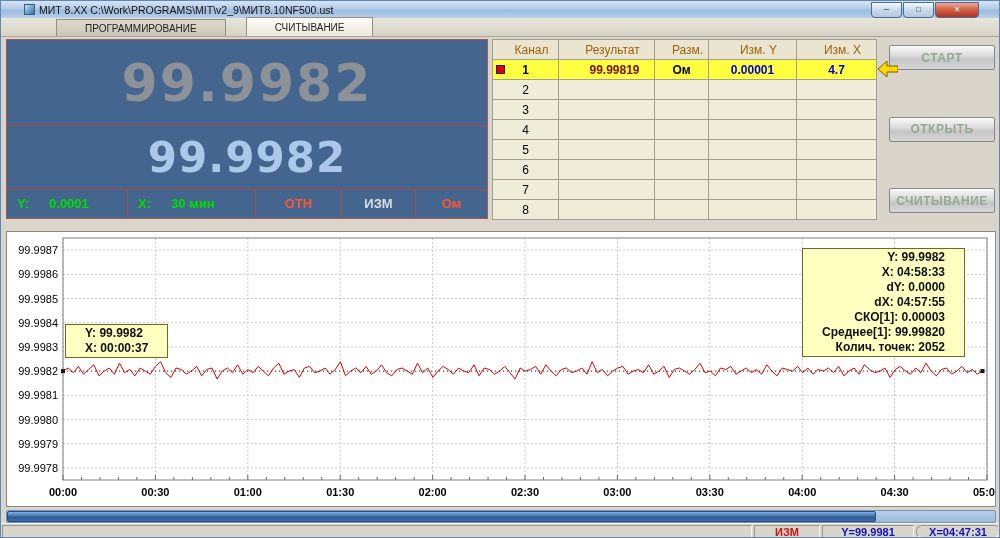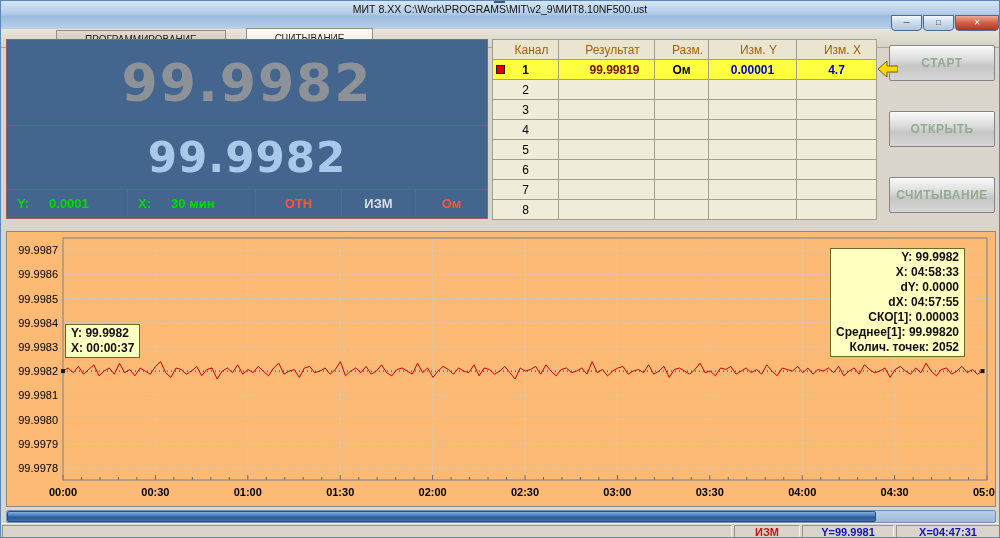--- a/index.html
+++ b/index.html
@@ -1,21 +1,21 @@
 <!DOCTYPE html>
 <html><head>
 <meta charset="utf-8">
 <style>
   html,body{margin:0;padding:0;background:#6b6b6b;}
   .window{position:relative;width:1000px;height:538px;box-sizing:border-box;border:1px solid #5f87b5;
     background:#d9d5ca;font-family:"Liberation Sans",sans-serif;overflow:hidden;}
 
   
-  .titlebar{height:28px;display:flex;align-items:center;padding:0 0;
-    background:linear-gradient(#d6e5f5,#b2cce8 45%,#9cbbdd 55%,#b8d0ea);flex-direction:column;}
+  .titlebar{height:17px;display:flex;align-items:center;padding:0 20px;
+    background:linear-gradient(#d6e5f5,#b2cce8 45%,#9cbbdd 55%,#b8d0ea);}
   .app-icon{width:11px;height:11px;margin:0 4px 0 3px;background:linear-gradient(135deg,#bfe3ff,#2f6ea5);
     border:1px solid #3d5a7a;box-sizing:border-box;}
   .title-text{font-size:10.5px;color:#111;white-space:nowrap;}
   .win-controls{margin-left:auto;display:flex;}
   .win-btn{width:29px;height:14px;margin-left:1px;border:1px solid #4a6b92;border-radius:0 0 4px 4px;
     display:flex;align-items:center;justify-content:center;font-size:8px;line-height:1;color:#123;
     background:linear-gradient(#f4f8fc,#cddcec 45%,#b3c8de);}
   .win-btn.close{width:42px;color:#fff;background:linear-gradient(#f0a898,#d4644a 45%,#b03420);}
 
   
@@ -53,50 +53,50 @@
   .channels-table td{background:#efecd9;}
   .channels-table tr.selected td{background:#ffff42;font-weight:bold;}
   td.result{color:#7a1010;padding-left:16px;}
   td.izm{color:#0000cc;}
   td.chan{position:relative;}
   .chan-swatch{position:absolute;left:3px;top:5px;width:9px;height:9px;border:1px solid #222;box-sizing:border-box;}
 
   
   .btn-col{position:absolute;left:888px;top:38px;width:106px;height:180px;display:flex;flex-direction:column;
     justify-content:space-between;padding:6px 0;box-sizing:border-box;}
-  .action-btn{height:36px;border:1px solid #858585;border-radius:2px;cursor:default;
+  .action-btn{height:25px;border:1px solid #858585;border-radius:2px;cursor:default;
     background:linear-gradient(#fafafa,#dcdcdc 40%,#c6c6c6 60%,#d6d6d6);box-shadow:inset 0 1px 0 #fff;
     font-family:"Liberation Sans",sans-serif;font-size:12px;font-weight:bold;letter-spacing:.5px;color:#92ab92;}
 
   .row-arrow{position:absolute;left:877px;top:60px;width:20px;height:16px;}
 
   
   .chart-panel{position:absolute;left:5px;top:230px;width:990px;height:276px;box-sizing:border-box;
-    background:#fdba74;border:1px solid #8a8a8a;}
+    background:#ffffff;border:1px solid #8a8a8a;}
   #chart-svg{display:block;font-family:"Liberation Sans",sans-serif;}
-  .tooltip{position:absolute;background:#ffffc2;border:1px solid #6b6b20;padding:1px 5px;font-size:12px;
+  .tooltip{position:absolute;background:#ffffc2;border:1px solid #6b6b20;padding:1px 19px;font-size:12px;
     font-weight:bold;line-height:15px;color:#101010;white-space:nowrap;}
   .tt-start{left:58px;top:92px;text-align:left;}
   .tt-end{right:30px;top:16px;text-align:right;}
 
   
   .scrollbar{position:absolute;left:5px;top:509px;width:990px;height:13px;box-sizing:border-box;
     background:linear-gradient(#b9cfe8,#9db9da);border:1px solid #7591b5;border-radius:2px;}
   .scroll-thumb{position:absolute;left:0;top:0;height:11px;width:88%;box-sizing:border-box;border-radius:2px;
     background:linear-gradient(#85aee0,#4377b4 45%,#2c5a96 55%,#3c6dab);border:1px solid #2a4f82;}
 
   
   .statusbar{position:absolute;left:0;top:522px;width:1000px;height:16px;background:#d9d5ca;
     border-top:1px solid #f4f2ec;display:flex;font-size:11px;font-weight:bold;box-sizing:border-box;}
   .sb-panel{border:1px solid;border-color:#9a968a #f4f2ec #f4f2ec #9a968a;margin:1px;display:flex;
     align-items:center;justify-content:center;box-sizing:border-box;}
   .sb-spacer{flex:1;}
   .sb-mode{width:66px;color:#cc1111;}
   .sb-y{width:92px;color:#1111bb;}
-  .sb-x{width:104px;color:#1111bb;}
+  .sb-x{width:84px;color:#1111bb;border-radius:6px;}
 </style>
 </head>
 <body>
 
 <div class="window">
 
   <div class="titlebar">
     <div class="app-icon"></div>
     <div class="title-text">МИТ 8.XX C:\Work\PROGRAMS\MIT\v2_9\МИТ8.10NF500.ust</div>
     <div class="win-controls">

